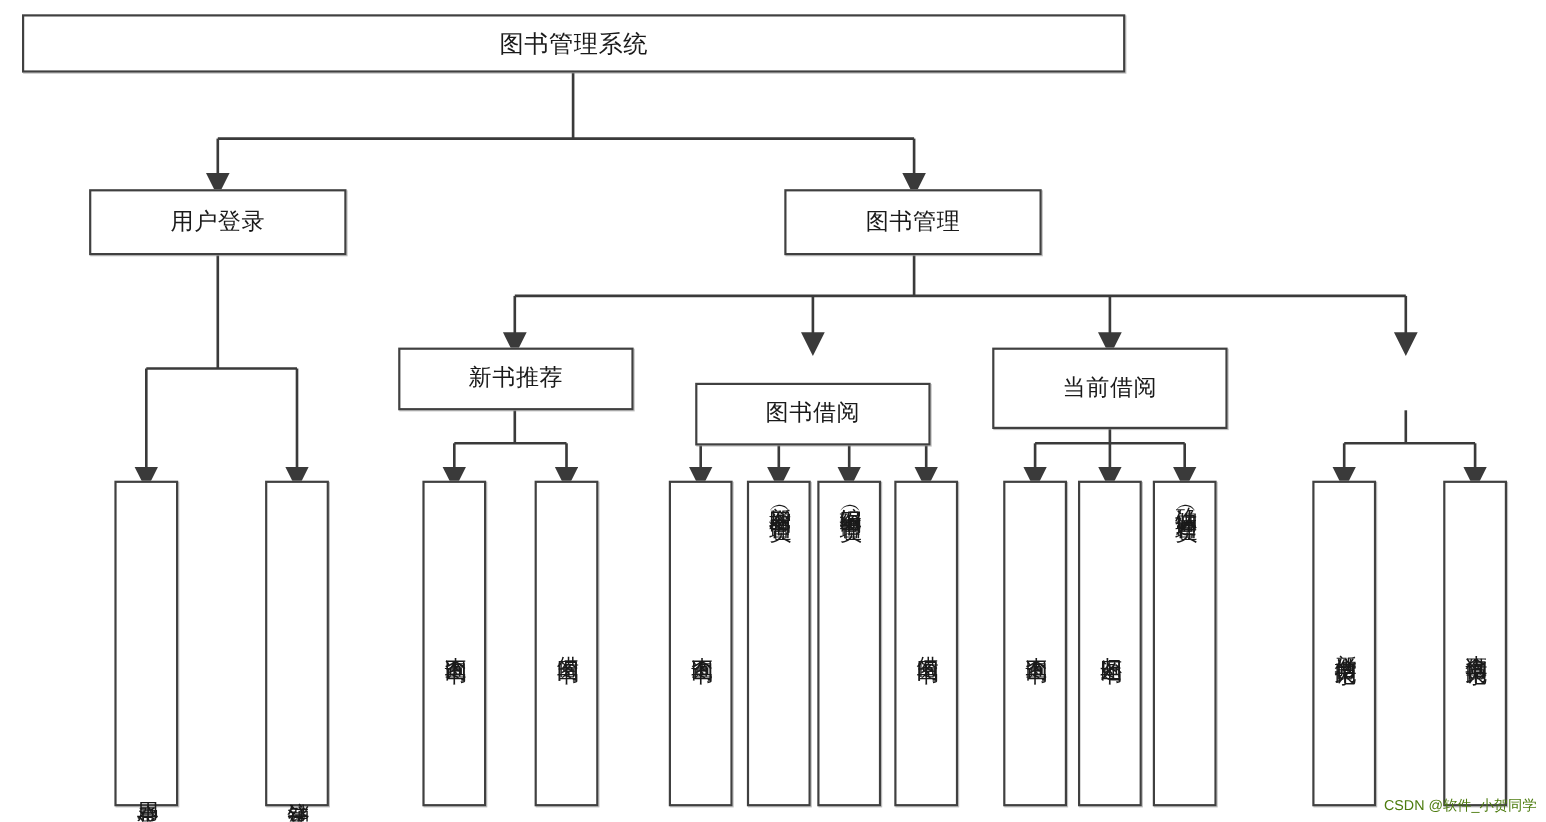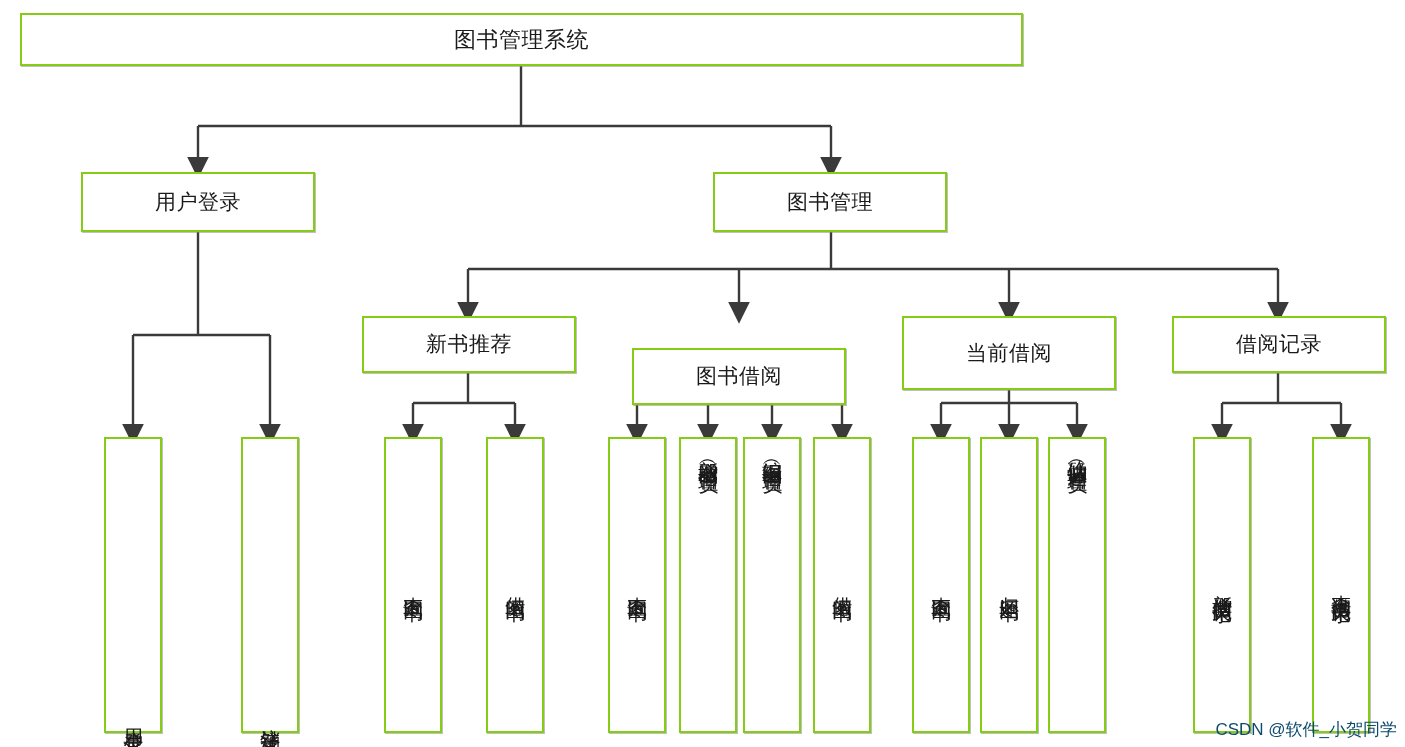--- a/index.html
+++ b/index.html
@@ -21,21 +21,21 @@
     position: absolute;
     left: 0;
     top: 0;
     width: 1405px;
     height: 747px;
     pointer-events: none;
   }
   .node {
     position: absolute;
     box-sizing: border-box;
-    border: 2px solid #84cc16;
+    border: 2px solid #404040;
     background: #ffffff;
     display: flex;
     align-items: center;
     justify-content: center;
     color: #1a1a1a;
     box-shadow: 1px 1px 0 rgba(140,140,140,0.55);
   }
   .node .label {
     font-size: 21px;
     line-height: 1.15;
@@ -59,22 +59,22 @@
     text-orientation: upright;
     font-size: 20px;
     line-height: 1.18;
     letter-spacing: 2px;
     white-space: nowrap;
   }
   #watermark {
     position: absolute;
     right: 8px;
     bottom: 6px;
-    font-size: 17px;
-    color: #0c4a6e;
+    font-size: 13px;
+    color: #4d7c0f;
     white-space: nowrap;
     user-select: none;
   }
 </style>
 </head>
 <body>
 
 <div id="canvas">
 
   <svg id="wires" viewBox="0 0 1405 747">
@@ -140,23 +140,20 @@
 
   <div class="node lvl2" style="left:362px; top:316px; width:214px; height:57px;">
     <span class="label">新书推荐</span>
   </div>
   <div class="node lvl2" style="left:632px; top:316px; width:214px; height:57px;margin-top:32px;">
     <span class="label">图书借阅</span>
   </div>
   <div class="node lvl2" style="left:902px; top:316px; width:214px; height:74px;">
     <span class="label">当前借阅</span>
   </div>
-  <div class="node lvl2" style="left:1172px; top:316px; width:214px; height:57px;">
-    <span class="label">借阅记录</span>
-  </div>
 
   <div class="node leaf bot" style="left:104px; top:437px; width:58px; height:296px;">
     <span class="label">用户登录</span>
   </div>
   <div class="node leaf bot" style="left:241px; top:437px; width:58px; height:296px;">
     <span class="label">注销登录</span>
   </div>
 
   <div class="node leaf mid" style="left:384px; top:437px; width:58px; height:296px;">
     <span class="label">查询图书</span>

